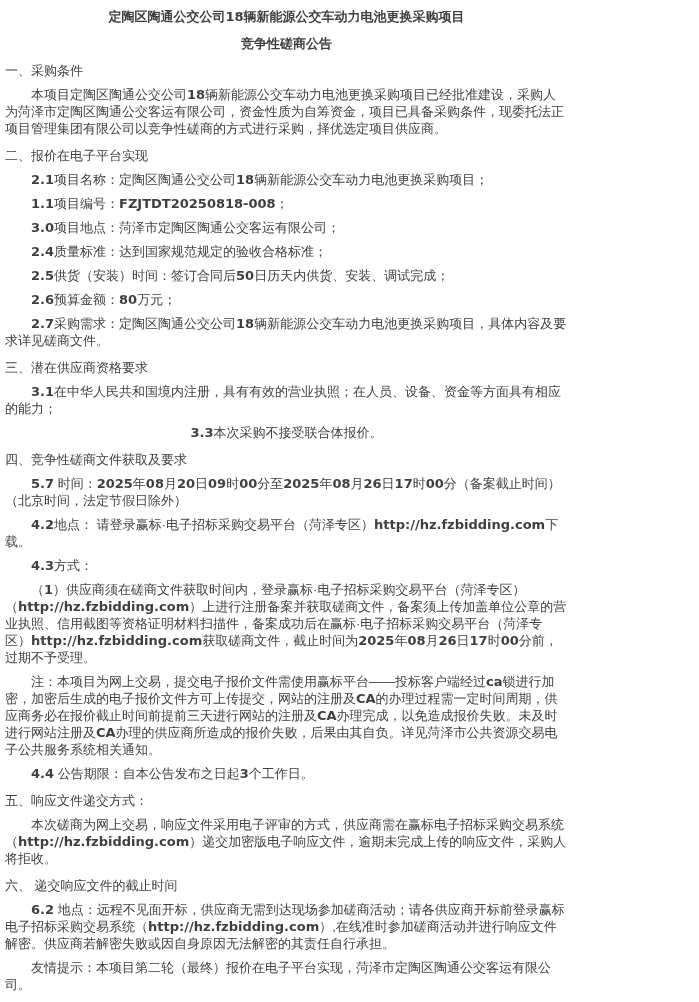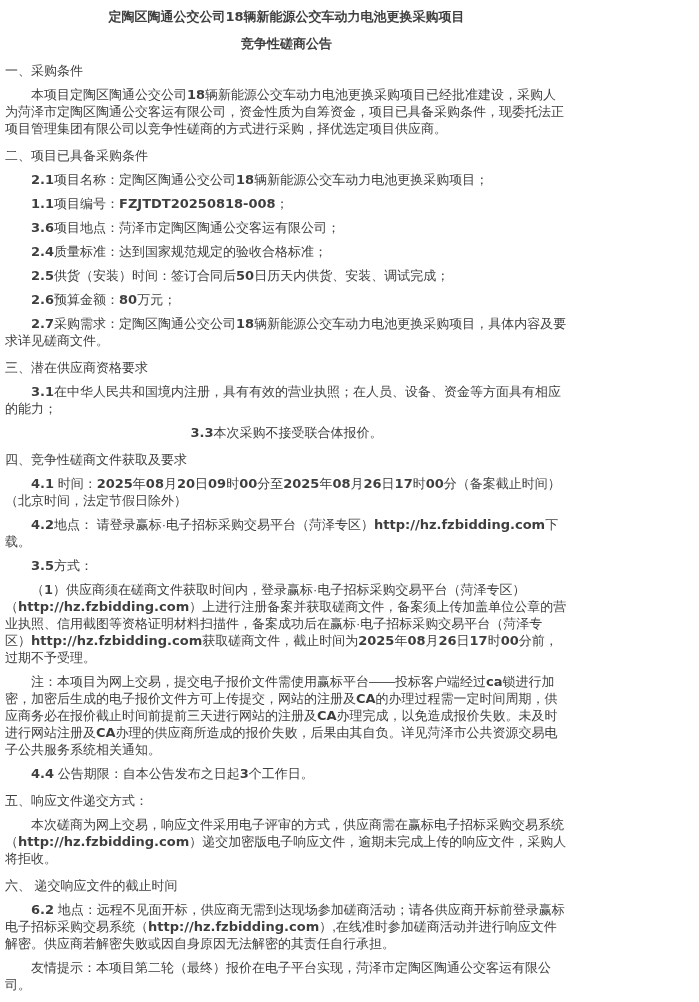--- a/index.html
+++ b/index.html
@@ -52,35 +52,35 @@
 
 <div class="doc">
   <div class="center-line title">定陶区陶通公交公司<span class="latin">18</span>辆新能源公交车动力电池更换采购项目</div>
 
   <div class="center-line subtitle">竞争性磋商公告</div>
 
 
   <div>
       <div class="sec-h">一、采购条件</div>
       <p class="para">本项目定陶区陶通公交公司<span class="latin">18</span>辆新能源公交车动力电池更换采购项目已经批准建设，采购人为菏泽市定陶区陶通公交客运有限公司，资金性质为自筹资金，项目已具备采购条件，现委托法正项目管理集团有限公司以竞争性磋商的方式进行采购，择优选定项目供应商。</p>
-      <div class="sec-h">二、项目已具备采购条件</div>
+      <div class="sec-h">二、报价在电子平台实现</div>
       <p class="para"><span class="latin">2.1</span>项目名称：定陶区陶通公交公司<span class="latin">18</span>辆新能源公交车动力电池更换采购项目；</p>
       <p class="para"><span class="latin">1.1</span>项目编号：<span class="latin">FZJTDT20250818-008</span>；</p>
-      <p class="para"><span class="latin">3.6</span>项目地点：菏泽市定陶区陶通公交客运有限公司；</p>
+      <p class="para"><span class="latin">3.0</span>项目地点：菏泽市定陶区陶通公交客运有限公司；</p>
       <p class="para"><span class="latin">2.4</span>质量标准：达到国家规范规定的验收合格标准；</p>
       <p class="para"><span class="latin">2.5</span>供货（安装）时间：签订合同后<span class="latin">50</span>日历天内供货、安装、调试完成；</p>
       <p class="para"><span class="latin">2.6</span>预算金额：<span class="latin">80</span>万元；</p>
       <p class="para"><span class="latin">2.7</span>采购需求：定陶区陶通公交公司<span class="latin">18</span>辆新能源公交车动力电池更换采购项目，具体内容及要求详见磋商文件。</p>
       <div class="sec-h">三、潜在供应商资格要求</div>
       <p class="para"><span class="latin">3.1</span>在中华人民共和国境内注册，具有有效的营业执照；在人员、设备、资金等方面具有相应的能力；</p>
       <p class="para noindent"><span class="latin">3.3</span>本次采购不接受联合体报价。</p>
       <div class="sec-h">四、竞争性磋商文件获取及要求</div>
-      <p class="para"><span class="latin">4.1</span> 时间：<span class="latin">2025</span>年<span class="latin">08</span>月<span class="latin">20</span>日<span class="latin">09</span>时<span class="latin">00</span>分至<span class="latin">2025</span>年<span class="latin">08</span>月<span class="latin">26</span>日<span class="latin">17</span>时<span class="latin">00</span>分（备案截止时间）（北京时间，法定节假日除外）</p>
+      <p class="para"><span class="latin">5.7</span> 时间：<span class="latin">2025</span>年<span class="latin">08</span>月<span class="latin">20</span>日<span class="latin">09</span>时<span class="latin">00</span>分至<span class="latin">2025</span>年<span class="latin">08</span>月<span class="latin">26</span>日<span class="latin">17</span>时<span class="latin">00</span>分（备案截止时间）（北京时间，法定节假日除外）</p>
       <p class="para"><span class="latin">4.2</span>地点： 请登录赢标·电子招标采购交易平台（菏泽专区）<span class="latin">http://hz.fzbidding.com</span>下载。</p>
-      <p class="para"><span class="latin">3.5</span>方式：</p>
+      <p class="para"><span class="latin">4.3</span>方式：</p>
       <p class="para">（<span class="latin">1</span>）供应商须在磋商文件获取时间内，登录赢标·电子招标采购交易平台（菏泽专区）（<span class="latin">http://hz.fzbidding.com</span>）上进行注册备案并获取磋商文件，备案须上传加盖单位公章的营业执照、信用截图等资格证明材料扫描件，备案成功后在赢标·电子招标采购交易平台（菏泽专区）<span class="latin">http://hz.fzbidding.com</span>获取磋商文件，截止时间为<span class="latin">2025</span>年<span class="latin">08</span>月<span class="latin">26</span>日<span class="latin">17</span>时<span class="latin">00</span>分前，过期不予受理。</p>
       <p class="para">注：本项目为网上交易，提交电子报价文件需使用赢标平台——投标客户端经过<span class="latin">ca</span>锁进行加密，加密后生成的电子报价文件方可上传提交，网站的注册及<span class="latin">CA</span>的办理过程需一定时间周期，供应商务必在报价截止时间前提前三天进行网站的注册及<span class="latin">CA</span>办理完成，以免造成报价失败。未及时进行网站注册及<span class="latin">CA</span>办理的供应商所造成的报价失败，后果由其自负。详见菏泽市公共资源交易电子公共服务系统相关通知。</p>
       <p class="para"><span class="latin">4.4</span> 公告期限：自本公告发布之日起<span class="latin">3</span>个工作日。</p>
       <div class="sec-h">五、响应文件递交方式：</div>
       <p class="para">本次磋商为网上交易，响应文件采用电子评审的方式，供应商需在赢标电子招标采购交易系统（<span class="latin">http://hz.fzbidding.com</span>）递交加密版电子响应文件，逾期未完成上传的响应文件，采购人将拒收。</p>
       <div class="sec-h">六、 递交响应文件的截止时间</div>
       <p class="para"><span class="latin">6.2</span> 地点：远程不见面开标，供应商无需到达现场参加磋商活动；请各供应商开标前登录赢标电子招标采购交易系统（<span class="latin">http://hz.fzbidding.com</span>）,在线准时参加磋商活动并进行响应文件解密。供应商若解密失败或因自身原因无法解密的其责任自行承担。</p>
       <p class="para">友情提示：本项目第二轮（最终）报价在电子平台实现，菏泽市定陶区陶通公交客运有限公司。</p>
       <div class="sec-h">七、发布媒介：</div>
     </div>

